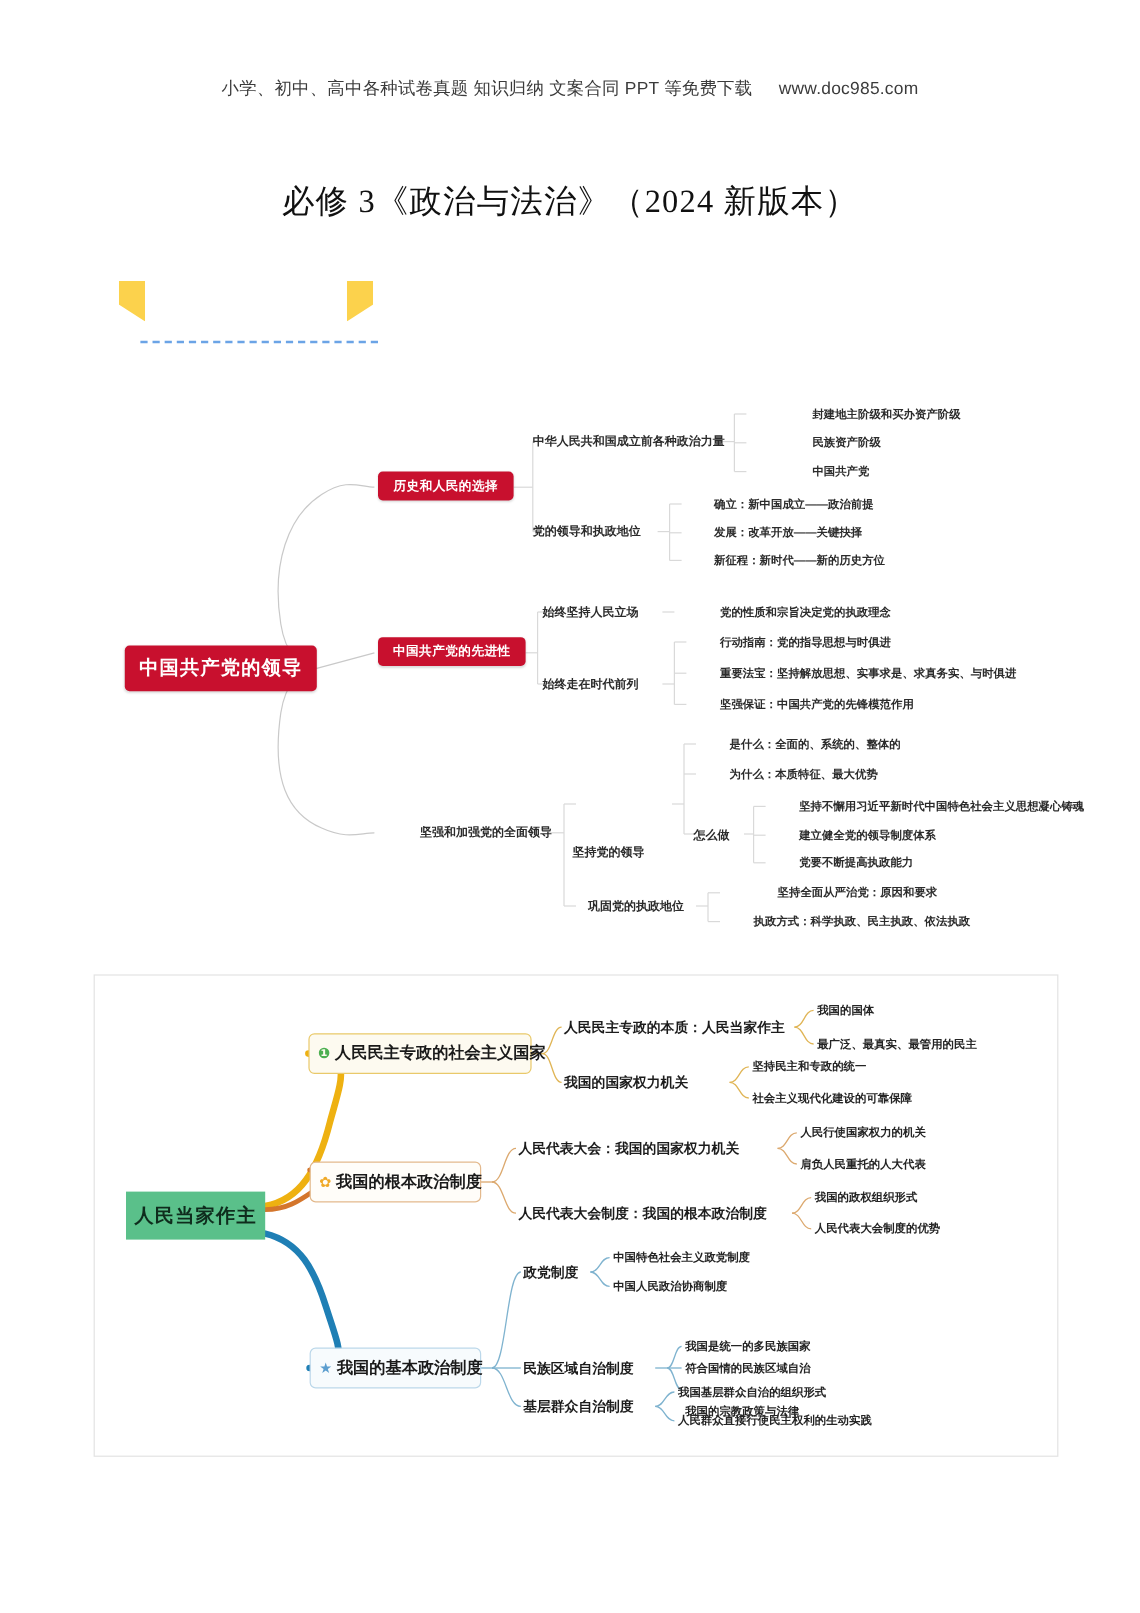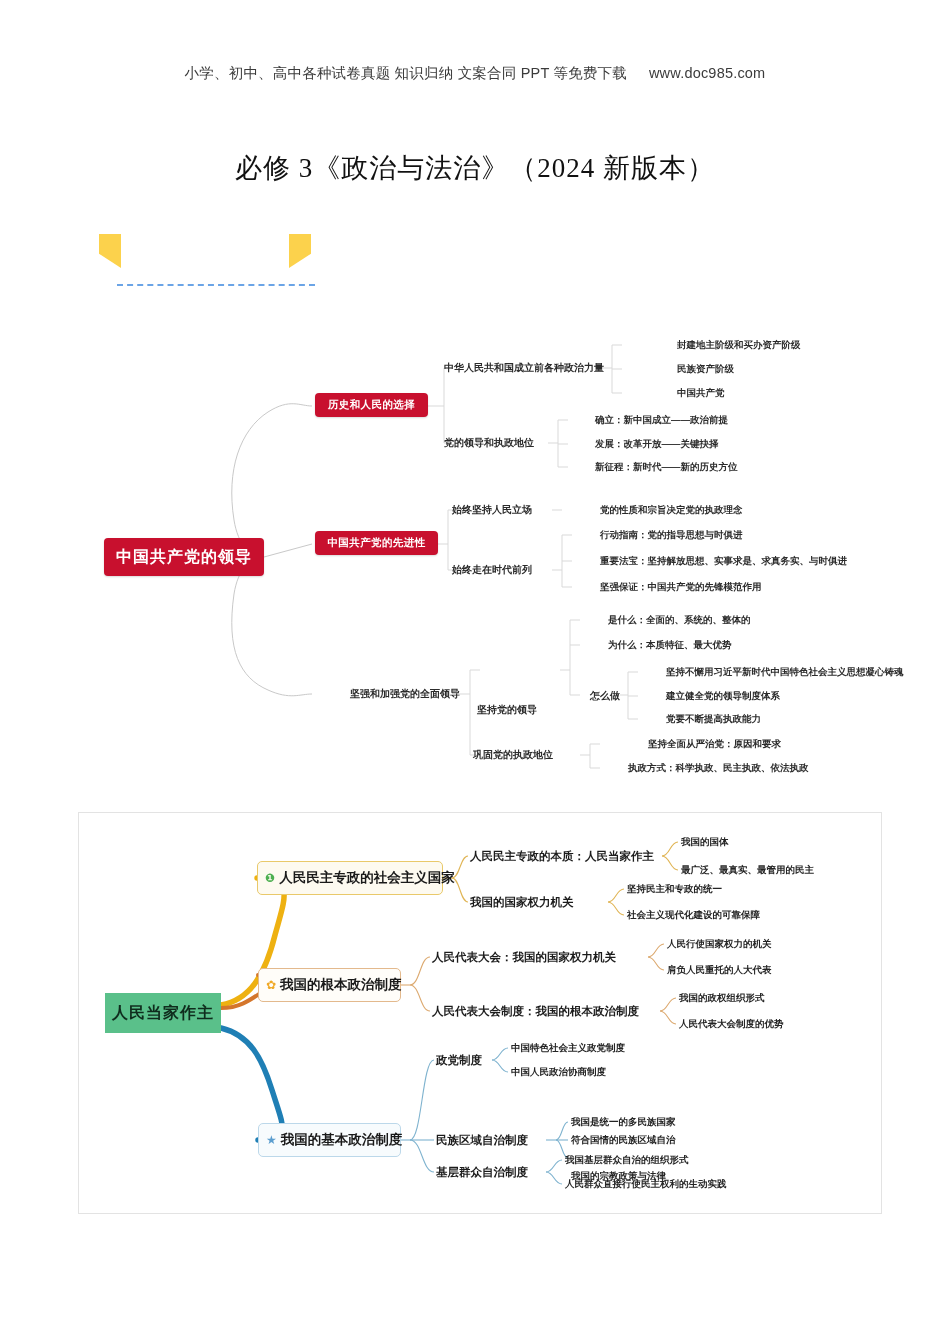--- a/index.html
+++ b/index.html
@@ -187,26 +187,26 @@
   <div class="node t2" style="left:568px;top:504px;">党的性质和宗旨决定党的执政理念</div>
 
   <div class="node t1" style="left:452px;top:563px;">始终走在时代前列</div>
   <div class="node t2" style="left:568px;top:529px;">行动指南：党的指导思想与时俱进</div>
   <div class="node t2" style="left:568px;top:555px;">重要法宝：坚持解放思想、实事求是、求真务实、与时俱进</div>
   <div class="node t2" style="left:568px;top:581px;">坚强保证：中国共产党的先锋模范作用</div>
 
   <div class="node t1" style="left:477px;top:663px;margin-top:40px;">坚持党的领导</div>
   <div class="node t2" style="left:576px;top:614px;">是什么：全面的、系统的、整体的</div>
   <div class="node t2" style="left:576px;top:639px;">为什么：本质特征、最大优势</div>
-  <div class="node t1" style="left:590px;top:689px;">怎么做</div>
+  <div class="node t1" style="left:578px;top:689px;">怎么做</div>
   <div class="node t2" style="left:634px;top:666px;">坚持不懈用习近平新时代中国特色社会主义思想凝心铸魂</div>
   <div class="node t2" style="left:634px;top:690px;">建立健全党的领导制度体系</div>
   <div class="node t2" style="left:634px;top:713px;">党要不断提高执政能力</div>
 
-  <div class="node t1" style="left:473px;top:748px;">巩固党的执政地位</div>
+  <div class="node t1" style="left:490px;top:748px;">巩固党的执政地位</div>
   <div class="node t2" style="left:616px;top:738px;">坚持全面从严治党：原因和要求</div>
   <div class="node t2" style="left:596px;top:762px;">执政方式：科学执政、民主执政、依法执政</div>
 
   <div class="frame2"></div>
 
   <svg class="wires" width="950" height="1344">
 
     <g fill="none" stroke-linecap="round">
       <path d="M221,1005 C250,1000 265,975 275,935 C285,898 295,878 257,878" stroke="#eeb111" stroke-width="5.5"></path>
       <path d="M221,1008 C252,1008 262,985 290,978 C305,974 312,973 258,975" stroke="#d4762c" stroke-width="4"></path>

